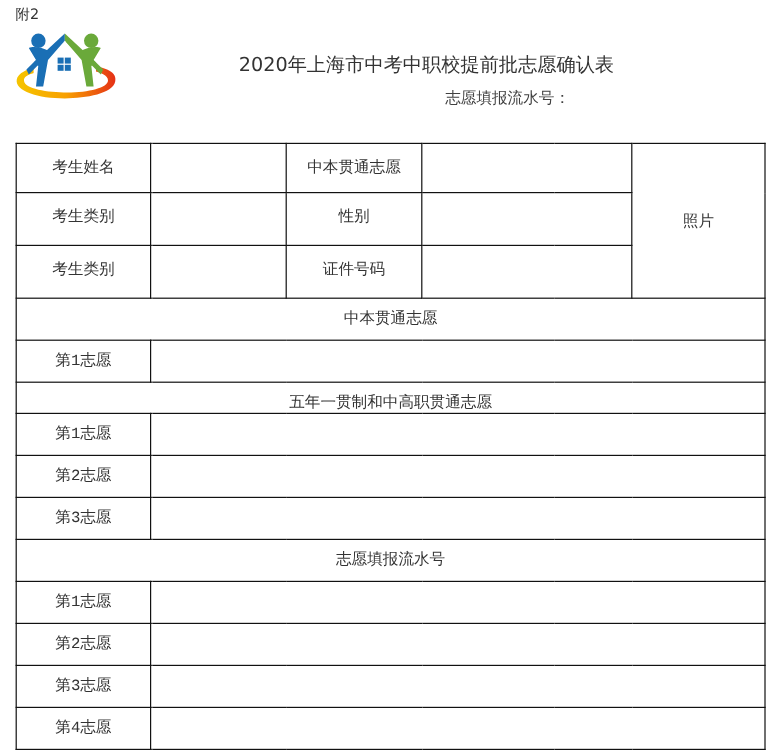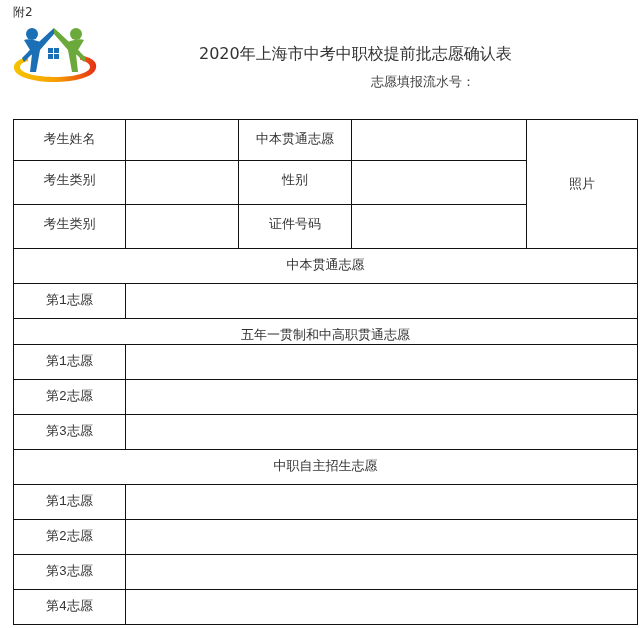--- a/index.html
+++ b/index.html
@@ -98,21 +98,21 @@
   <tr style="height:35px">
     <td class="wl">第2志愿</td>
     <td colspan="7"></td>
   </tr>
   <tr style="height:35px">
     <td class="wl">第3志愿</td>
     <td colspan="7"></td>
   </tr>
 
   <tr style="height:35px">
-    <td class="sec" colspan="8">中职自主招生志愿</td>
+    <td class="sec" colspan="8">志愿填报流水号</td>
   </tr>
   <tr style="height:35px">
     <td class="wl">第1志愿</td>
     <td colspan="7"></td>
   </tr>
   <tr style="height:35px">
     <td class="wl">第2志愿</td>
     <td colspan="7"></td>
   </tr>
   <tr style="height:35px">

